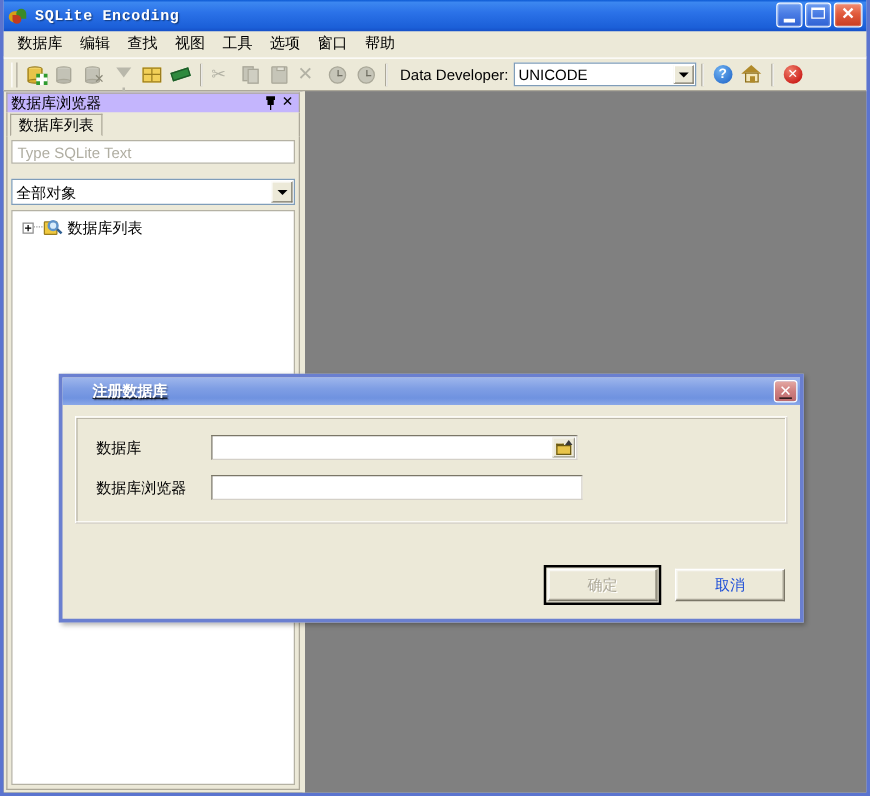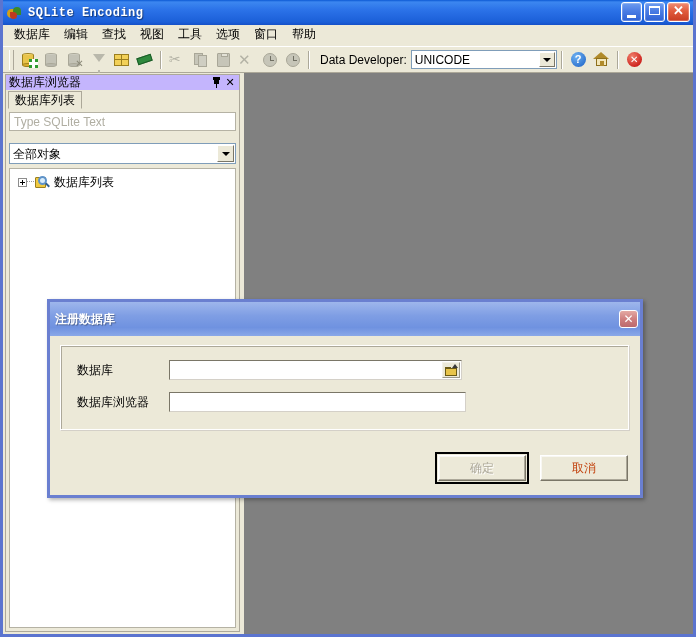--- a/index.html
+++ b/index.html
@@ -447,27 +447,28 @@
     left: 44px; top: 226px;
     width: 596px; height: 199px;
     box-sizing: border-box;
     border: 3px solid #6a7fd0;
     background: #ece9d8;
     z-index: 50;
     box-shadow: 2px 2px 4px rgba(0,0,0,0.3);
     display: flex; flex-direction: column;
   }
   #dialog-title-bar {
-    height: 34px;
+    height: 22px;
     background: linear-gradient(to bottom, #9eb6ec 0%, #7f9ee4 40%, #6f92e0 75%, #8aa8e8 100%);
     display: flex; align-items: center;
-    padding: 0 2px 0 5px;
-    box-sizing: border-box;
-    position: relative;
-    flex: 0 0 auto;
+    padding: 0 2px 0 24px;
+    box-sizing: border-box;
+    position: relative;
+    flex: 0 0 auto;
+    text-decoration: underline;
   }
   #dialog-title-text {
     color: #ffffff; font-weight: bold; font-size: 12px;
     text-shadow: 1px 1px 1px rgba(0,0,0,0.35);
     flex: 1 1 auto; white-space: nowrap;
   }
   #dialog-close {
     width: 19px; height: 18px;
     border: 1px solid #ffffff;
     border-radius: 3px;
@@ -545,21 +546,21 @@
   .dlg-btn {
     width: 88px; height: 26px;
     background: #ece9d8;
     border: 1px solid #ffffff;
     border-right-color: #7a7667;
     border-bottom-color: #7a7667;
     box-shadow: inset -1px -1px 0 #aca899, inset 1px 1px 0 #f8f7f2;
     font-size: 12px;
     display: flex; align-items: center; justify-content: center;
     box-sizing: border-box;
-    color: #c2410c;
+    color: #1d4ed8;
   }
   .dlg-btn.disabled { color: #aca899; text-shadow: 1px 1px 0 #ffffff; }
   .dlg-btn.default-focus {
     outline: 2px solid #000000;
     outline-offset: 1px;
     margin-right: 14px;
   }
 </style>
 </head>
 <body>

